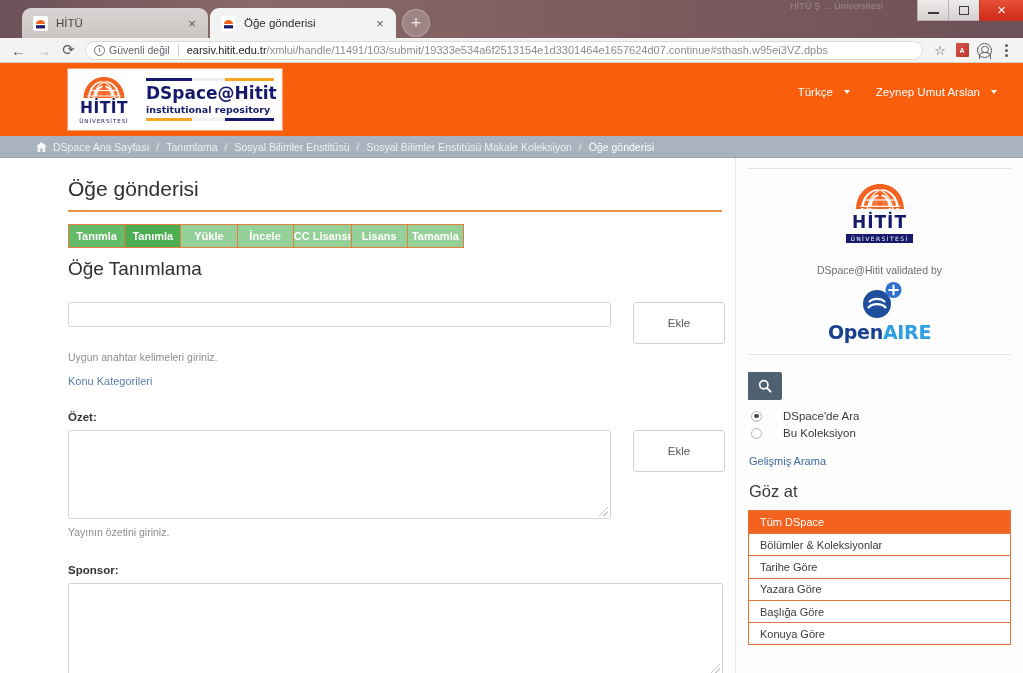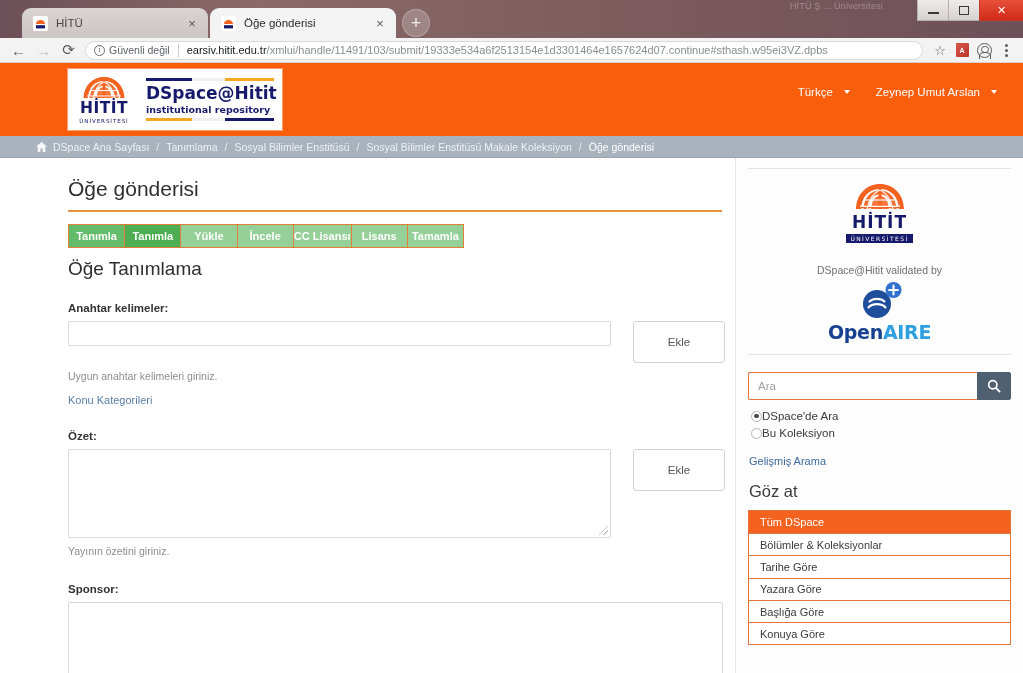--- a/index.html
+++ b/index.html
@@ -287,21 +287,21 @@
   .searchinput {
     flex: 1; border: 1px solid #e2733a; border-right: none; border-radius: 2px 0 0 2px;
     background: #fff; font-size: 11.5px; color: #a0a0a0;
     display: flex; align-items: center; padding-left: 9px;
   }
   .searchbtn {
     width: 34px; flex: 0 0 34px; background: #4f6071;
     border: 1px solid #4f6071; border-radius: 0 2px 2px 0;
     display: flex; align-items: center; justify-content: center;
   }
-  .radio-row { display: flex; align-items: center; gap: 0; margin: 5px 0 5px 3px; }
+  .radio-row { display: flex; align-items: center; gap: 21px; margin: 5px 0 5px 3px; }
   .radio {
     width: 11px; height: 11px; border-radius: 50%; border: 1px solid #b4b4b4;
     background: #fff; flex: 0 0 11px; position: relative;
   }
   .radio.on::after {
     content:""; position:absolute; left:2.3px; top:2.3px; width:4.4px; height:4.4px;
     border-radius:50%; background:#4a4a4a;
   }
   .radio-label { font-size: 11.5px; color: #3a3a3a; }
   .adv { font-size: 11px; color: #3d6a9e; margin: 11px 0 0 1px; display:inline-block; }
@@ -464,21 +464,20 @@
           <div class="step todo">Yükle</div>
           <div class="step todo">İncele</div>
           <div class="step todo">CC Lisansı</div>
           <div class="step todo">Lisans</div>
           <div class="step todo">Tamamla</div>
         </div>
 
         <h2 class="section-title">Öğe Tanımlama</h2>
 
         <div class="fgroup">
-          <div class="field-label">Anahtar kelimeler:</div>
           <div class="field-row">
             <input class="txtinput" type="text" value="" style="">
             <div class="ekle">Ekle</div>
           </div>
           <div class="hint">Uygun anahtar kelimeleri giriniz.</div>
           <a class="sublink">Konu Kategorileri</a>
         </div>
 
         <div class="fgroup" style="margin-top:4px;">
           <div class="field-label">Özet:</div>
@@ -536,21 +535,20 @@
               <path d="M11.5 27.5 C15 23 25 23 28.5 27.5"></path>
               <path d="M12.5 21.5 C16 18 24 18 27.5 21.5"></path>
             </g>
             <circle cx="36.5" cy="10" r="8" fill="#2f6fd0"></circle>
             <path d="M36.5 5.6 L36.5 14.4 M32.1 10 L40.9 10" stroke="#fff" stroke-width="2.1" stroke-linecap="round"></path>
           </svg>
           <div class="oa-text"><span class="open">Open</span><span class="aire">AIRE</span></div>
         </div>
 
         <div class="searchwrap">
-          <div class="searchinput">Ara</div>
           <div class="searchbtn">
             <svg width="14" height="14" viewBox="0 0 14 14">
               <circle cx="5.8" cy="5.8" r="4.1" stroke="#ffffff" stroke-width="1.7" fill="none"></circle>
               <path d="M9 9 L12.6 12.6" stroke="#ffffff" stroke-width="1.9" stroke-linecap="round"></path>
             </svg>
           </div>
         </div>
 
         <div class="radio-row">
           <span class="radio on"></span>

